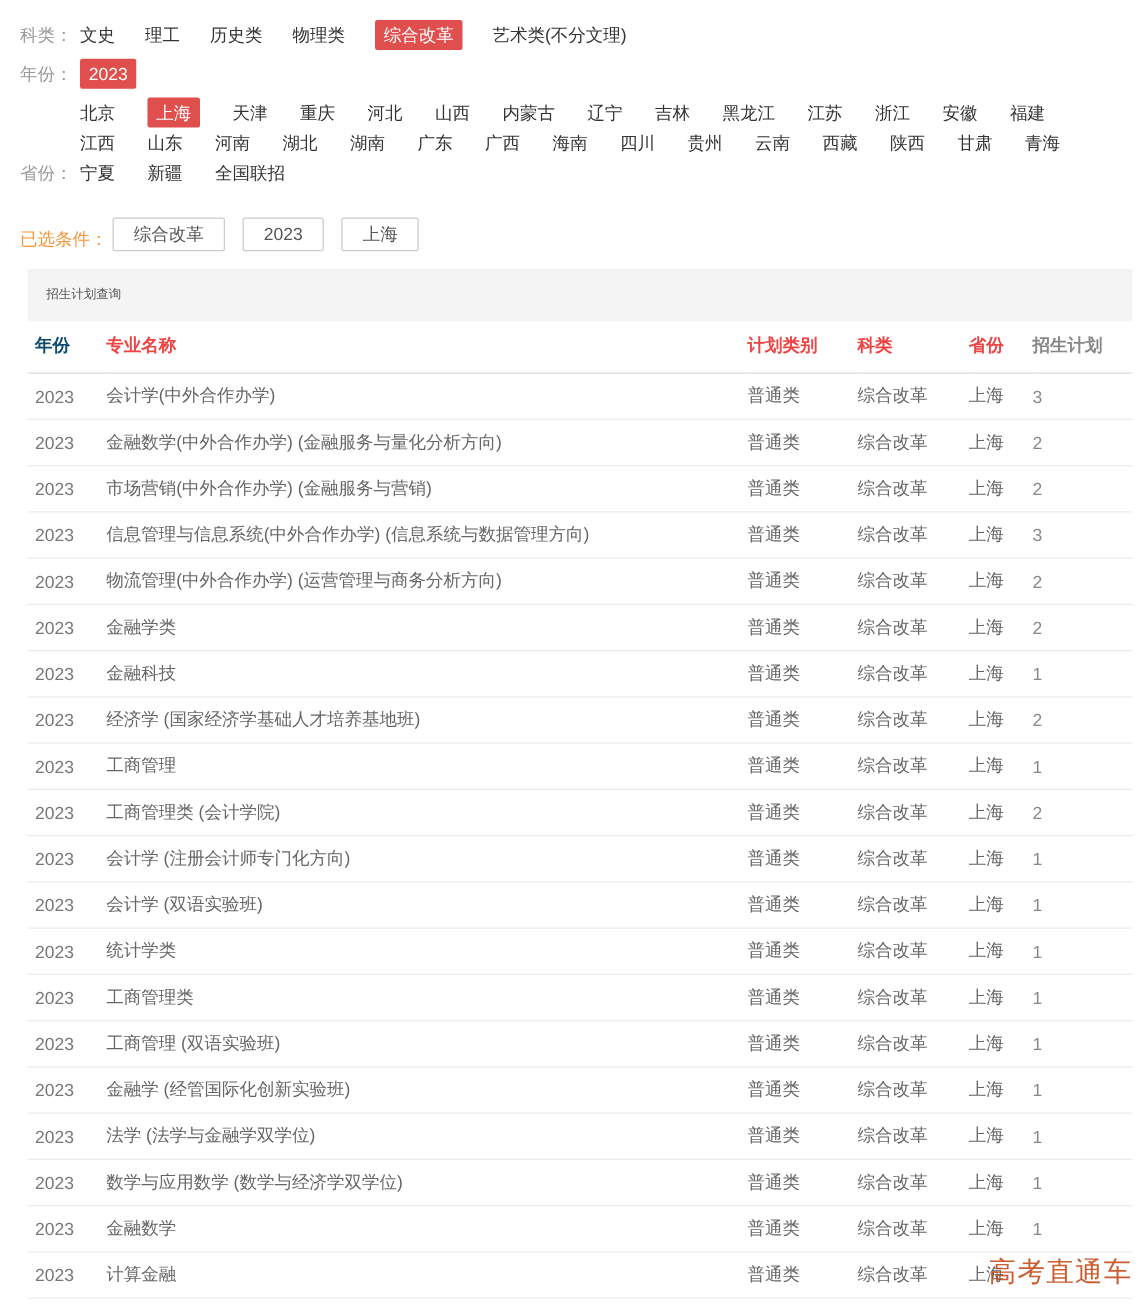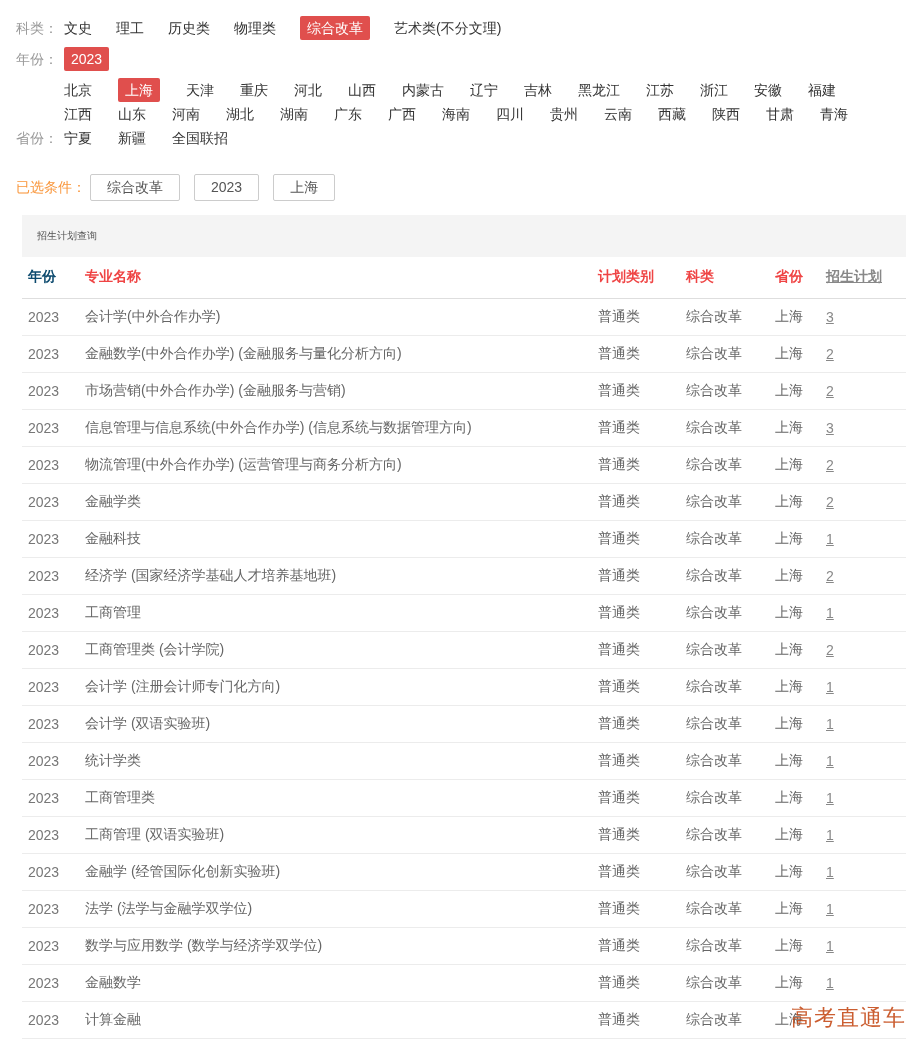--- a/index.html
+++ b/index.html
@@ -13,21 +13,21 @@
 
   
   .filter-row { display:flex; align-items:flex-end; margin-bottom:7px; }
   .filter-label { color:#999; width:48px; flex:0 0 48px; line-height:24px; }
   .filter-opts { display:flex; flex-wrap:wrap; column-gap:26px; width:806px; align-items:flex-start; }
   .filter-row.kelei .filter-opts { column-gap:24px; }
   .opt { color:#333; line-height:20px; padding:2px 0; cursor:pointer; white-space:nowrap; text-decoration:none; }
   .opt.active { background:#e04f4d; color:#fff; padding:2px 7px; border-radius:2px; }
 
   
-  .selected-row { display:flex; align-items:center; margin-top:24px; }
+  .selected-row { display:flex; align-items:flex-end; margin-top:24px; }
   .selected-label { color:#f9963b; width:74px; flex:0 0 74px; }
   .cond-box {
     border:1px solid #ccc; border-radius:2px; background:#fff; color:#555;
     padding:4px 16px; margin-right:14px; min-width:56px; text-align:center;
     line-height:17px; cursor:pointer;
   }
 
   
   .table-card { position:relative; margin:14px 6px 0 6px; width:884px; }
   .table-title-bar {
@@ -36,21 +36,21 @@
   }
   table { border-collapse:collapse; table-layout:fixed; width:884px; }
   thead th {
     text-align:left; font-weight:700; color:#ef4444; height:41px;
     border-bottom:1px solid #dedede; font-size:14px;
   }
   tbody td { height:37px; border-bottom:1px solid #ececec; color:#666; font-size:14px;
     white-space:nowrap; overflow:hidden; }
   .c-year  { padding-left:6px; color:#777; }
   th.c-year{ color:#0c4a6e; }
-  .c-count { color:#888;text-decoration:underline; }
+  .c-count { color:#888; }
 
   
   .watermark {
     position:absolute; right:0px; bottom:6px; color:#c2410c; opacity:.85;
     font-size:22px; letter-spacing:1px; pointer-events:none; white-space:nowrap;
   }
 </style>
 </head>
 <body>
 

